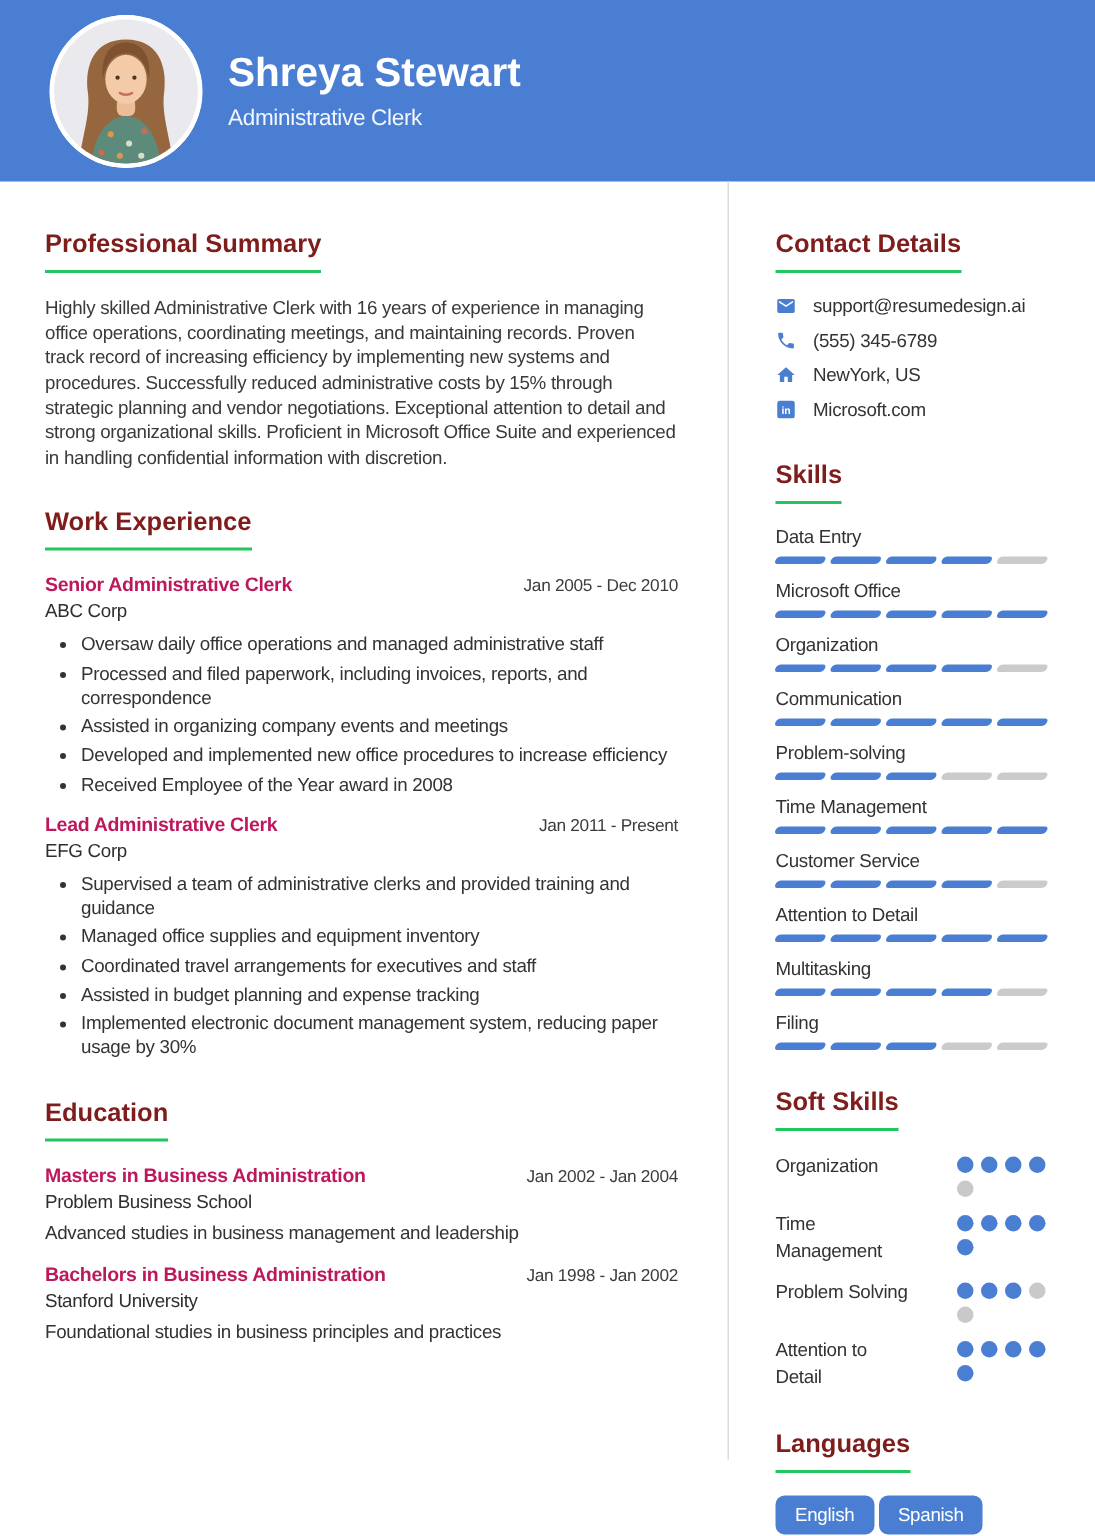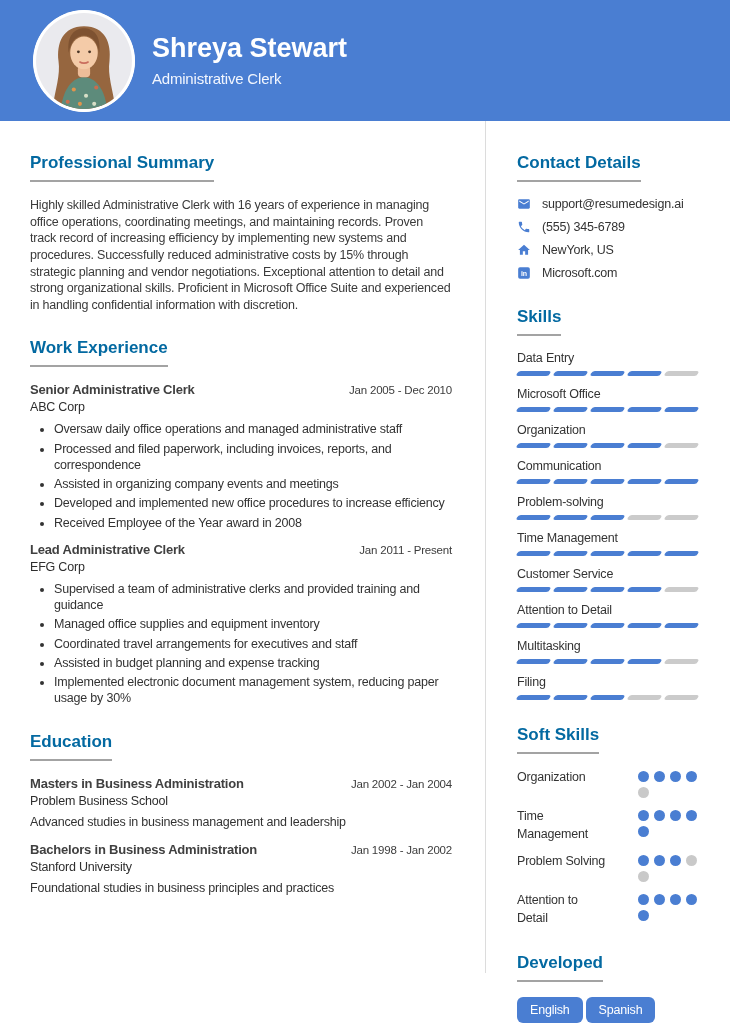--- a/index.html
+++ b/index.html
@@ -30,31 +30,31 @@
 
   
   .content { display: flex; height: 852px; }
   .left-col { width: 485px; padding: 32px 33px 0 30px; }
   .right-col { flex: 1; border-left: 1px solid #dcdcdc; padding: 32px 28px 0 31px; }
 
   
   .sec-head { margin-bottom: 15px; }
   .sec-head h2 {
     display: inline-block;
-    font-size: 17px; font-weight: bold; color: #0369a1; letter-spacing: 0;
-    padding-bottom: 7px; border-bottom: 2px solid #a3a3a3;
+    font-size: 17px; font-weight: bold; color: #7f1d1d; letter-spacing: 0;
+    padding-bottom: 7px; border-bottom: 2px solid #22c55e;
   }
 
   
   section.block { margin-bottom: 25px; }
   .summary-text { font-size: 12.5px; line-height: 1.33; color: #3a3a3a; }
 
   .job { margin-bottom: 11px; }
   .row-head { display: flex; justify-content: space-between; align-items: baseline; }
-  .job-title { font-size: 13px; font-weight: bold; color: #404040; }
+  .job-title { font-size: 13px; font-weight: bold; color: #be185d; }
   .job-dates { font-size: 11.5px; color: #3c3c3c; white-space: nowrap; }
   .job-company { font-size: 12.5px; color: #2e2e2e; margin-top: 3px; }
   ul.bullets { margin: 7px 0 0 0; padding-left: 24px; }
   ul.bullets li { font-size: 12.5px; line-height: 1.3; color: #333; margin-bottom: 3px; }
 
   .edu-item { margin-bottom: 13px; }
   .edu-school { font-size: 12.5px; color: #2e2e2e; margin-top: 3px; }
   .edu-desc { font-size: 12.5px; color: #333; margin-top: 7px; }
 
   
@@ -375,21 +375,21 @@
                 <span class="dot f"></span>
                 <span class="dot f"></span>
                 <span class="dot f"></span>
                 <span class="dot f"></span>
     </div>
   </div>
           </div>
       </section>
 
       <section class="block" style="margin-top:26px;">
-        <div class="sec-head"><h2>Developed</h2></div>
+        <div class="sec-head"><h2>Languages</h2></div>
         <div class="lang-wrap" id="languages">
   <span class="lang-pill">English</span>
   <span class="lang-pill">Spanish</span>
           </div>
       </section>
     </aside>
 
   </div>
 </div>
 

